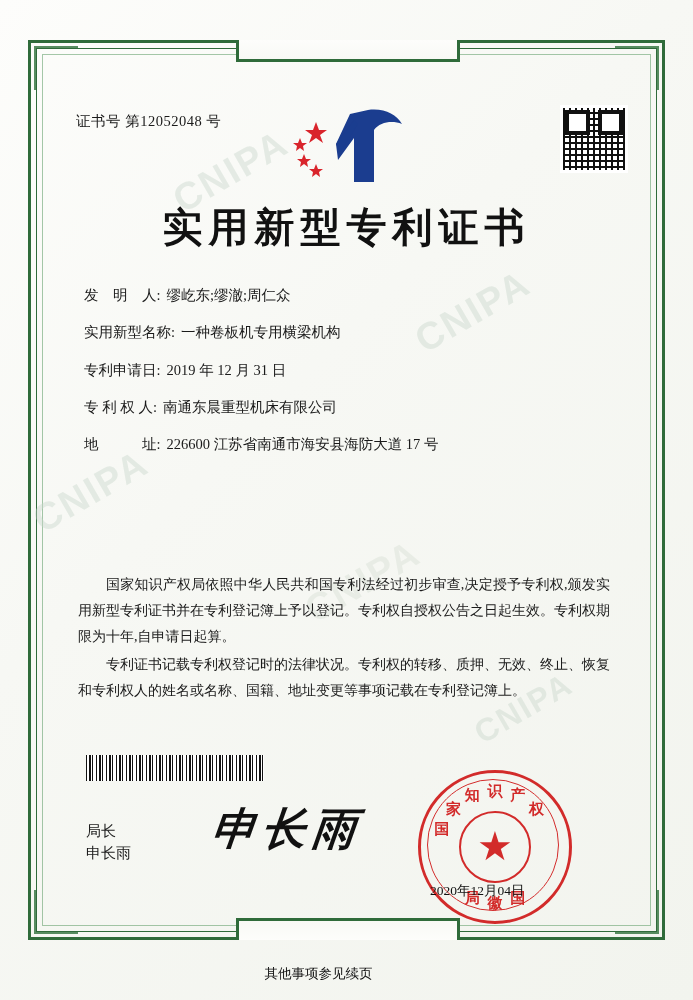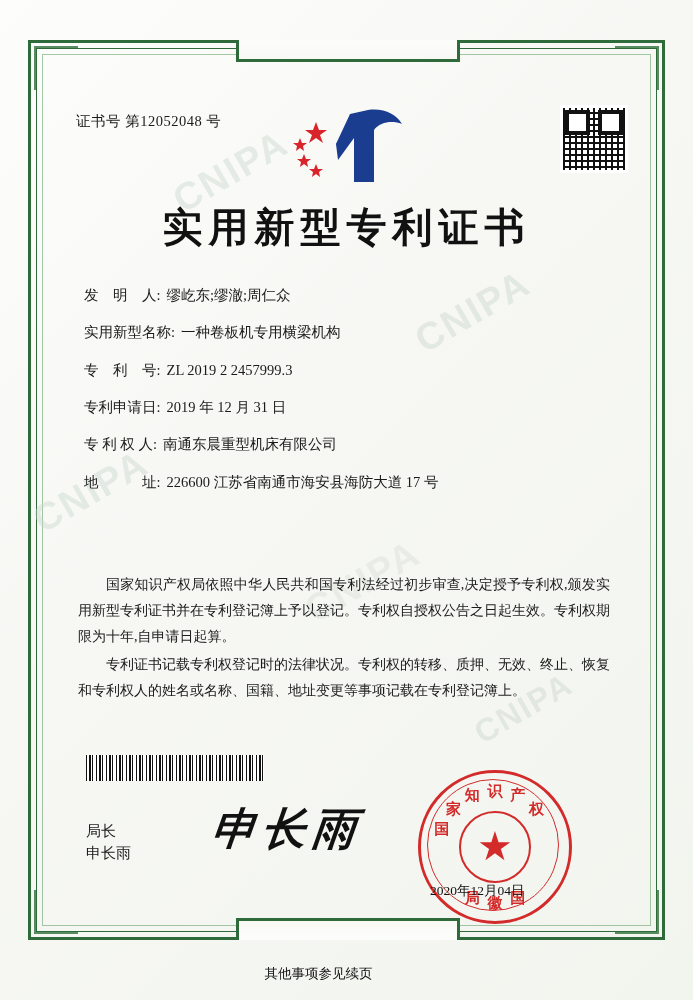--- a/index.html
+++ b/index.html
@@ -346,24 +346,20 @@
   <div class="fields">
     <div class="row">
       <span class="lbl">发　明　人:</span>
       <span class="val">缪屹东;缪澈;周仁众</span>
     </div>
     <div class="row">
       <span class="lbl">实用新型名称:</span>
       <span class="val">一种卷板机专用横梁机构</span>
     </div>
     <div class="row">
-      <span class="lbl">专　利　号:</span>
-      <span class="val">ZL 2019 2 2457999.3</span>
-    </div>
-    <div class="row">
       <span class="lbl">专利申请日:</span>
       <span class="val">2019 年 12 月 31 日</span>
     </div>
     <div class="row">
       <span class="lbl">专 利 权 人:</span>
       <span class="val">南通东晨重型机床有限公司</span>
     </div>
     <div class="row">
       <span class="lbl">地　　　址:</span>
       <span class="val">226600 江苏省南通市海安县海防大道 17 号</span>

